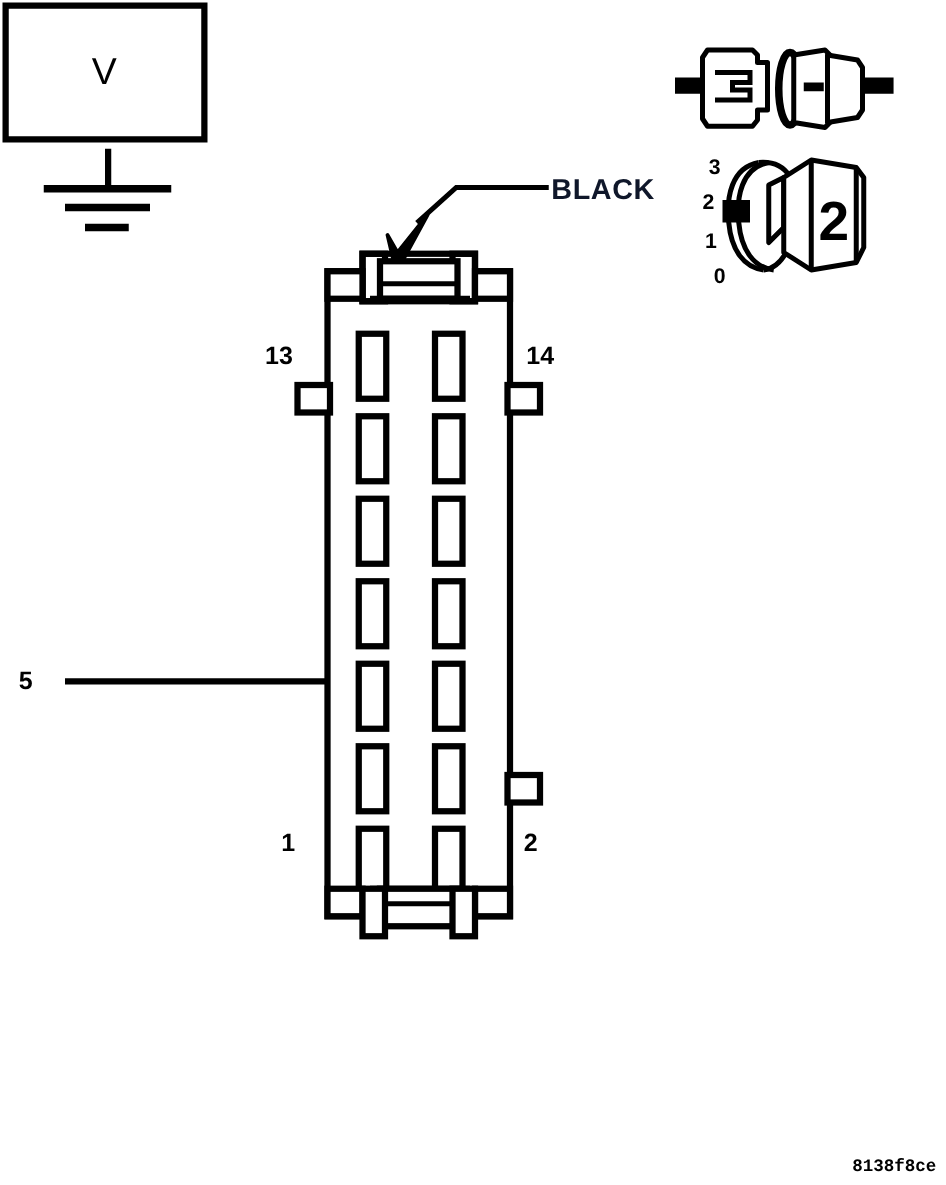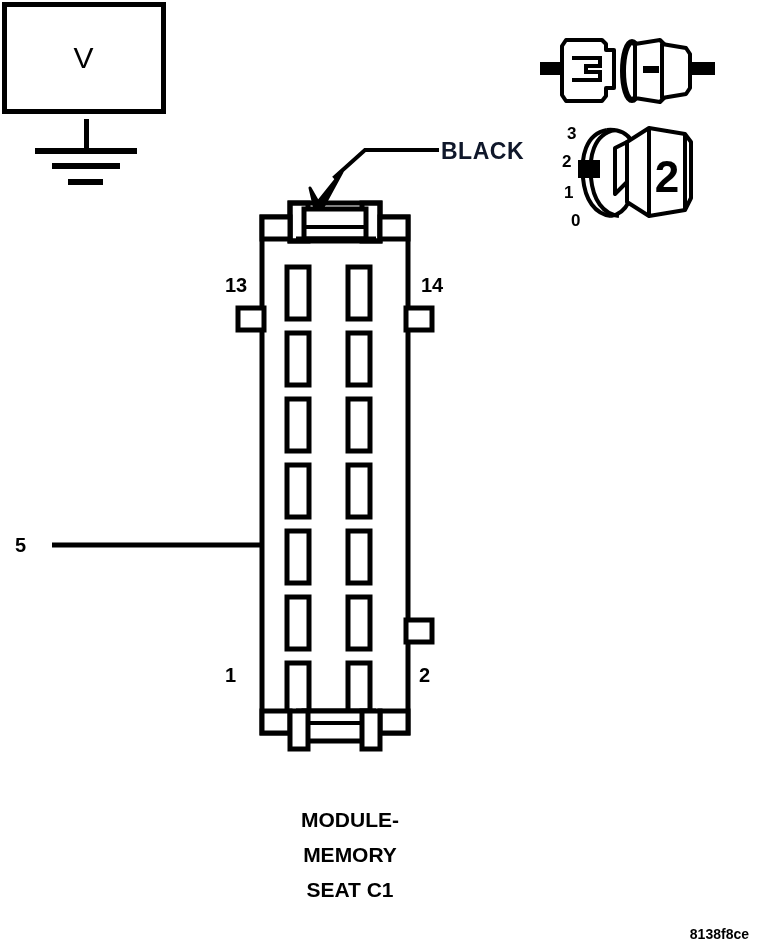--- a/index.html
+++ b/index.html
@@ -78,41 +78,41 @@
     font-weight: 700;
     color: #000;
   }
 
   
   .pin-num {
     font-size: 20px;
     font-weight: 700;
     color: #000;
   }
-  #pin-13 { left: 212px; top: 274px; margin-left: 13px; }
+  #pin-13 { left: 212px; top: 274px; }
   #pin-14 { left: 421px; top: 274px; text-align: center; }
   #pin-1  { left: 225px; top: 664px; }
   #pin-2  { left: 419px; top: 664px; }
 
   
   #caption {
     left: 200px; top: 802px;
     width: 300px;
     text-align: center;
     font-size: 21px;
     font-weight: 700;
     color: #000;
     line-height: 35px;
   }
   #caption div { white-space: nowrap; }
 
   
   #figure-id {
     right: 8px; bottom: 6px;
-    font-family: Liberation Sans, sans-serif;
+    font-family: Liberation Mono, monospace;
     font-size: 14px;
     font-weight: 700;
     color: #000;
     letter-spacing: 0px;
     text-align: center;
   }
 
   
   .cav-num {
     font-size: 17px;
@@ -227,21 +227,16 @@
     <line x1="74" y1="528" x2="136" y2="528" stroke="#000" stroke-width="4"></line>
     <rect x="60" y="516" width="18" height="38" fill="#fff" stroke="#000" stroke-width="5"></rect>
     <rect x="132" y="516" width="18" height="38" fill="#fff" stroke="#000" stroke-width="5"></rect>
   </svg>
 
   <div class="abs pin-num" id="pin-13">13</div>
   <div class="abs pin-num" id="pin-14">14</div>
   <div class="abs pin-num" id="pin-1">1</div>
   <div class="abs pin-num" id="pin-2">2</div>
 
-  <div class="abs" id="caption">
-    <div>MODULE-</div>
-    <div>MEMORY</div>
-    <div>SEAT C1</div>
-  </div>
 
   <div class="abs" id="figure-id">8138f8ce</div>
 
 </div>
 
 </body></html>

